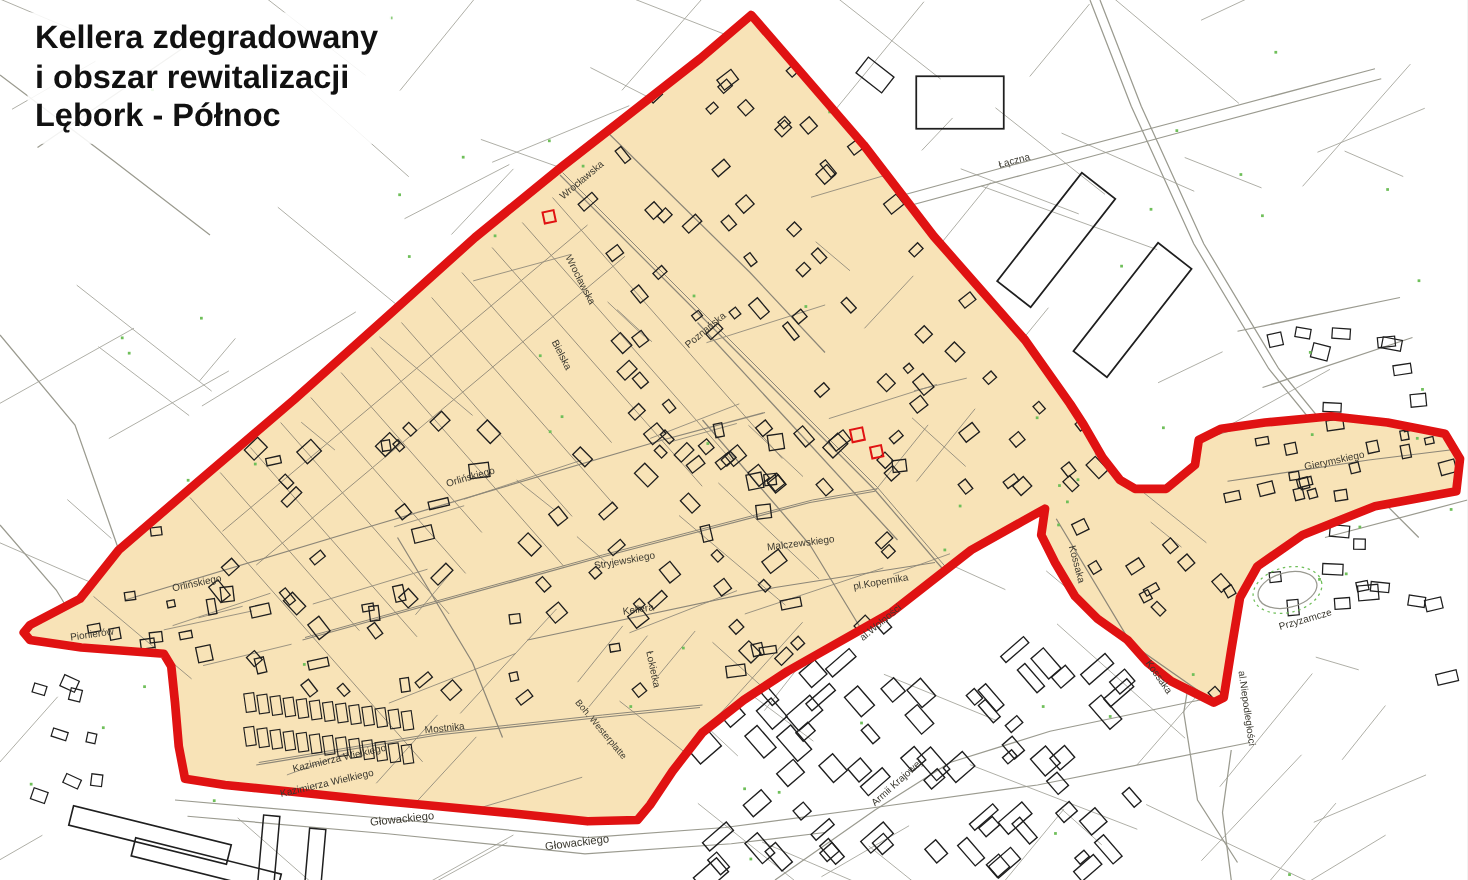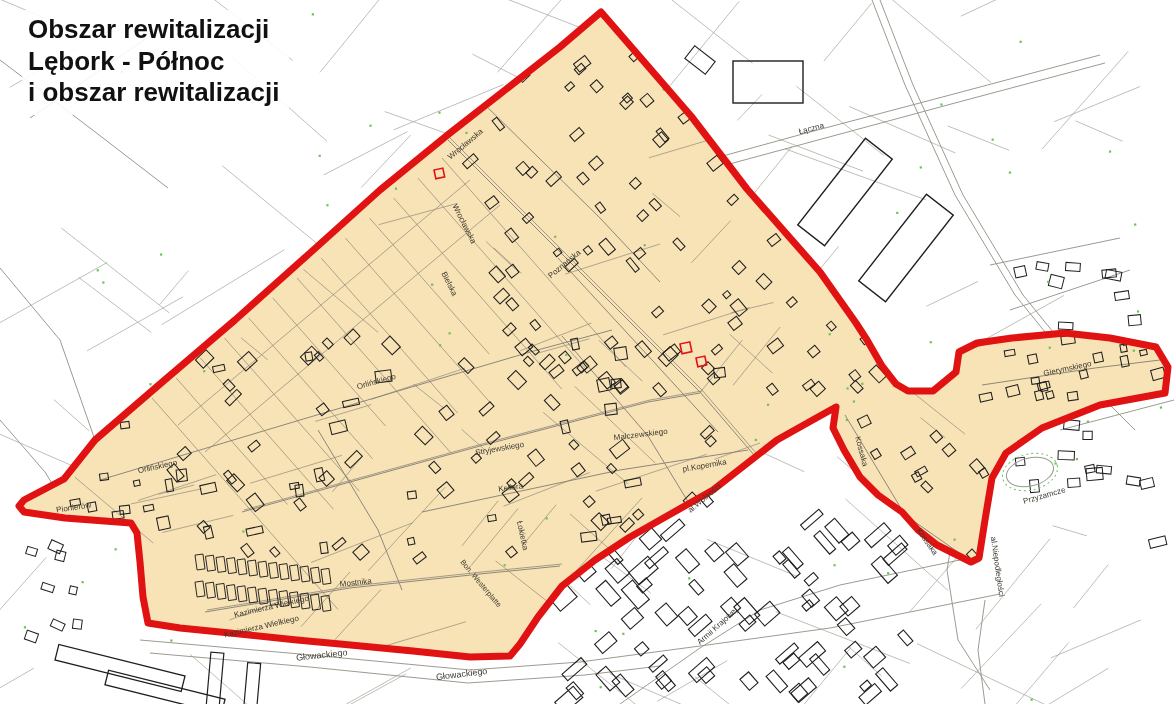--- a/index.html
+++ b/index.html
@@ -618,17 +618,17 @@
         <text x="0" y="0" font-size="8" text-anchor="middle" transform="translate(74,510) rotate(-8)" font-family="&quot;Liberation Sans&quot;, sans-serif" class="street-label">Pionierów</text>
         <text x="0" y="0" font-size="7.5" text-anchor="middle" transform="translate(479,585) rotate(50)" font-family="&quot;Liberation Sans&quot;, sans-serif" class="street-label">Boh. Westerplatte</text>
       </g>
       <defs>
         <clipPath id="areaClip">
           <polygon points="601,12 640,57 691,116 747,189 820,272 856,323 867,340 882,366 896,384 908,391 933,391 956,372 959,352 977,343 1012,338 1065,333 1110,338 1156,347 1168,367 1165,393 1100,405 1042,428 1006,453 992,478 985,520 979,558 971,562 937,545 918,530 902,512 878,495 860,477 844,450 833,428 836,407 818,417 777,440 713,490 660,520 630,537 595,560 562,586 538,617 520,644 510,656 470,657 413,651 340,644 297,640 230,633 180,628 148,623 143,597 140,562 137,533 131,523 65,518 24,512 19,506 24,500 64,479 95,440 160,384 235,320 310,253 380,190 450,133 500,94 560,47"></polygon>
         </clipPath>
       </defs>
     </svg>
   <div class="title-block">
-    <div>Obszar rewitalizacji</div>
+    <div>Kellera zdegradowany</div>
+    <div>i obszar rewitalizacji</div>
     <div>Lębork - Północ</div>
-    <div>i obszar rewitalizacji</div>
   </div>
 </div>
 
 </body></html>

